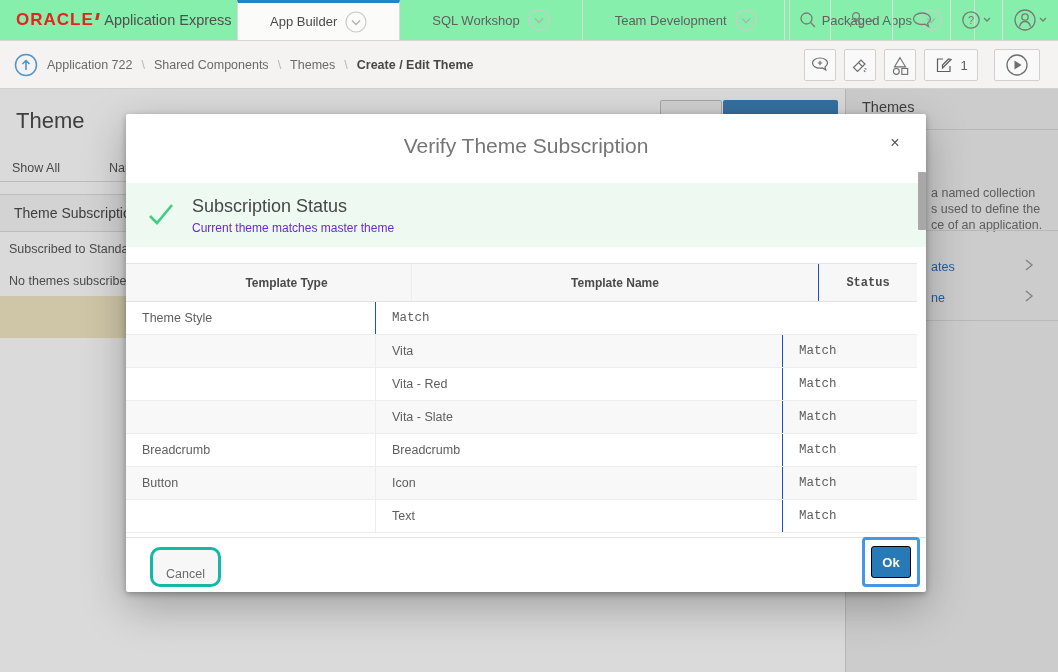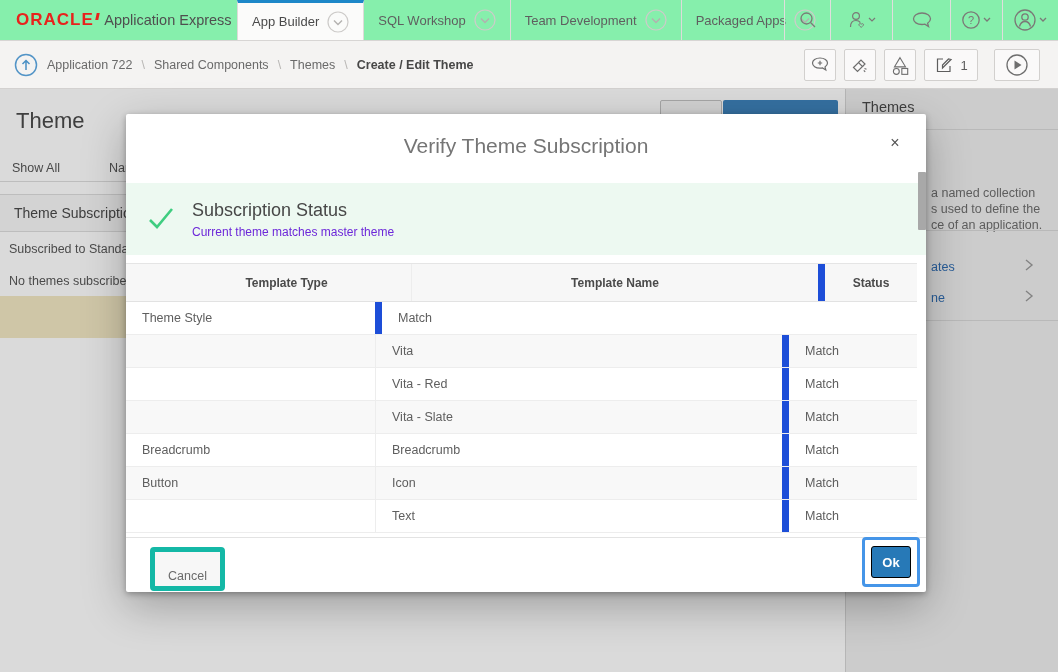--- a/index.html
+++ b/index.html
@@ -7,21 +7,21 @@
   body { font-family:"Liberation Sans","DejaVu Sans",sans-serif; background:#fff; position:relative; }
 
   
   .topnav { position:absolute; left:0; top:0; width:1058px; height:41px;
             background:#86efac; border-bottom:1px solid #d7d5d4; z-index:30; }
   .brand { position:absolute; left:16px; top:0; height:40px; display:flex; align-items:center; }
   .brand .oracle { color:#e8221c; font-weight:bold; font-size:17px; letter-spacing:1px; }
   .brand .regmark { width:2.5px; height:7px; background:#e8221c; margin:-8px 6px 0 2px; transform:skewX(-12deg); }
   .brand .product { color:#4f4f4f; font-size:14.5px; }
   .tabs { position:absolute; left:237px; top:0; height:40px; display:flex; }
-  .tab { height:40px; display:flex; align-items:center; gap:8px; padding:0 14px;
+  .tab { height:40px; display:flex; align-items:center; gap:8px; padding:0 32px;
          border-right:1px solid #dddbd9; color:#5f5f5f; font-size:13px; cursor:pointer; }
   .tab:first-child { border-left:1px solid #dddbd9; }
   .tab.active { background:#fbfbfa; border-top:3px solid #1d87c8; color:#4a4a4a; }
   .chev-circle { width:22px; height:22px; flex:0 0 auto; }
   .nav-icons { position:absolute; right:0; top:0; height:40px; display:flex; }
   .nav-cell { height:40px; display:flex; align-items:center; justify-content:center;
               border-left:1px solid #e0dedd; color:#7b7977; cursor:pointer; }
   .nav-cell svg { display:block; }
 
   
@@ -69,39 +69,39 @@
   .overlay { position:absolute; left:0; top:89px; width:1058px; height:583px;
              background:rgba(0,0,0,0.145); z-index:10; }
 
   
   .modal { position:absolute; left:126px; top:114px; width:800px; height:478px; background:#fff;
            border-radius:2px; box-shadow:0 2px 6px rgba(0,0,0,0.3), 0 14px 44px rgba(0,0,0,0.28); z-index:40; }
   .m-title { position:absolute; left:0; top:20px; width:800px; text-align:center;
              font-size:21px; color:#757575; }
   .m-close { position:absolute; right:20px; top:18px; font-size:16px; color:#555; cursor:pointer;
              width:22px; height:22px; text-align:center; line-height:22px; }
-  .m-status { position:absolute; left:0; top:69px; width:800px; height:72px; background:#edf9f1;
+  .m-status { position:absolute; left:0; top:69px; width:800px; height:64px; background:#edf9f1;
               display:flex; align-items:center; padding-left:20px; }
   .m-status .check { flex:0 0 auto; margin-right:16px; }
   .m-status-title { font-size:18px; color:#474747; }
   .m-status-sub { font-size:12px; color:#6d28d9; margin-top:4px; }
   .m-table { position:absolute; left:0; top:149px; width:791px; border-top:1px solid #e5e5e5; }
   .thead { display:flex; height:38px; background:#f7f7f7; border-bottom:1px solid #e2e2e2;padding-left:36px; }
   .th { display:flex; align-items:center; justify-content:center; font-size:12px; font-weight:bold; color:#4a4a4a; }
   .trow { display:flex; height:33px; background:#fff; border-bottom:1px solid #ededed; }
   .trow.alt { background:#f8f8f8; }
   .tcell { display:flex; align-items:center; font-size:12.5px; color:#5e5e5e; padding-left:16px; }
   .c-type { width:249px; }
   .c-name { width:407px; border-left:1px solid #ededed; }
-  .c-status { flex:1; border-left:7px solid #1d4ed8; }
+  .c-status { flex:1; border-left:1px solid #1d4ed8;font-family:Liberation Mono, monospace; }
   .scroll-thumb { position:absolute; right:0; top:58px; width:8px; height:58px; background:#a8a8a8;
                   border-radius:1px; cursor:pointer; }
   .m-footer { position:absolute; left:0; bottom:0; width:800px; height:55px; border-top:1px solid #e3e3e3; }
   .btn-cancel { position:absolute; left:24px; top:9px; height:29px; padding:17px 13px; background:#f7f7f7;
-                border:5px solid #14b8a6; border-radius:4px; font-size:12.5px; color:#6b6b6b;
+                border:3px solid #14b8a6; border-radius:10px; font-size:12.5px; color:#6b6b6b;
                 font-family:inherit; cursor:pointer; }
   .ok-ring { position:absolute; right:6px; top:-1px; width:58px; height:50px;
              border:3px solid #4595e8; border-radius:4px; background:#fff;
              display:flex; align-items:center; justify-content:center; }
   .btn-ok { width:40px; height:32px; background:#2779b7; border:1px solid #000000; border-radius:3px;
             color:#fff; font-size:13px; font-weight:bold; font-family:inherit; cursor:pointer; }
 </style>
 </head>
 <body>
 

